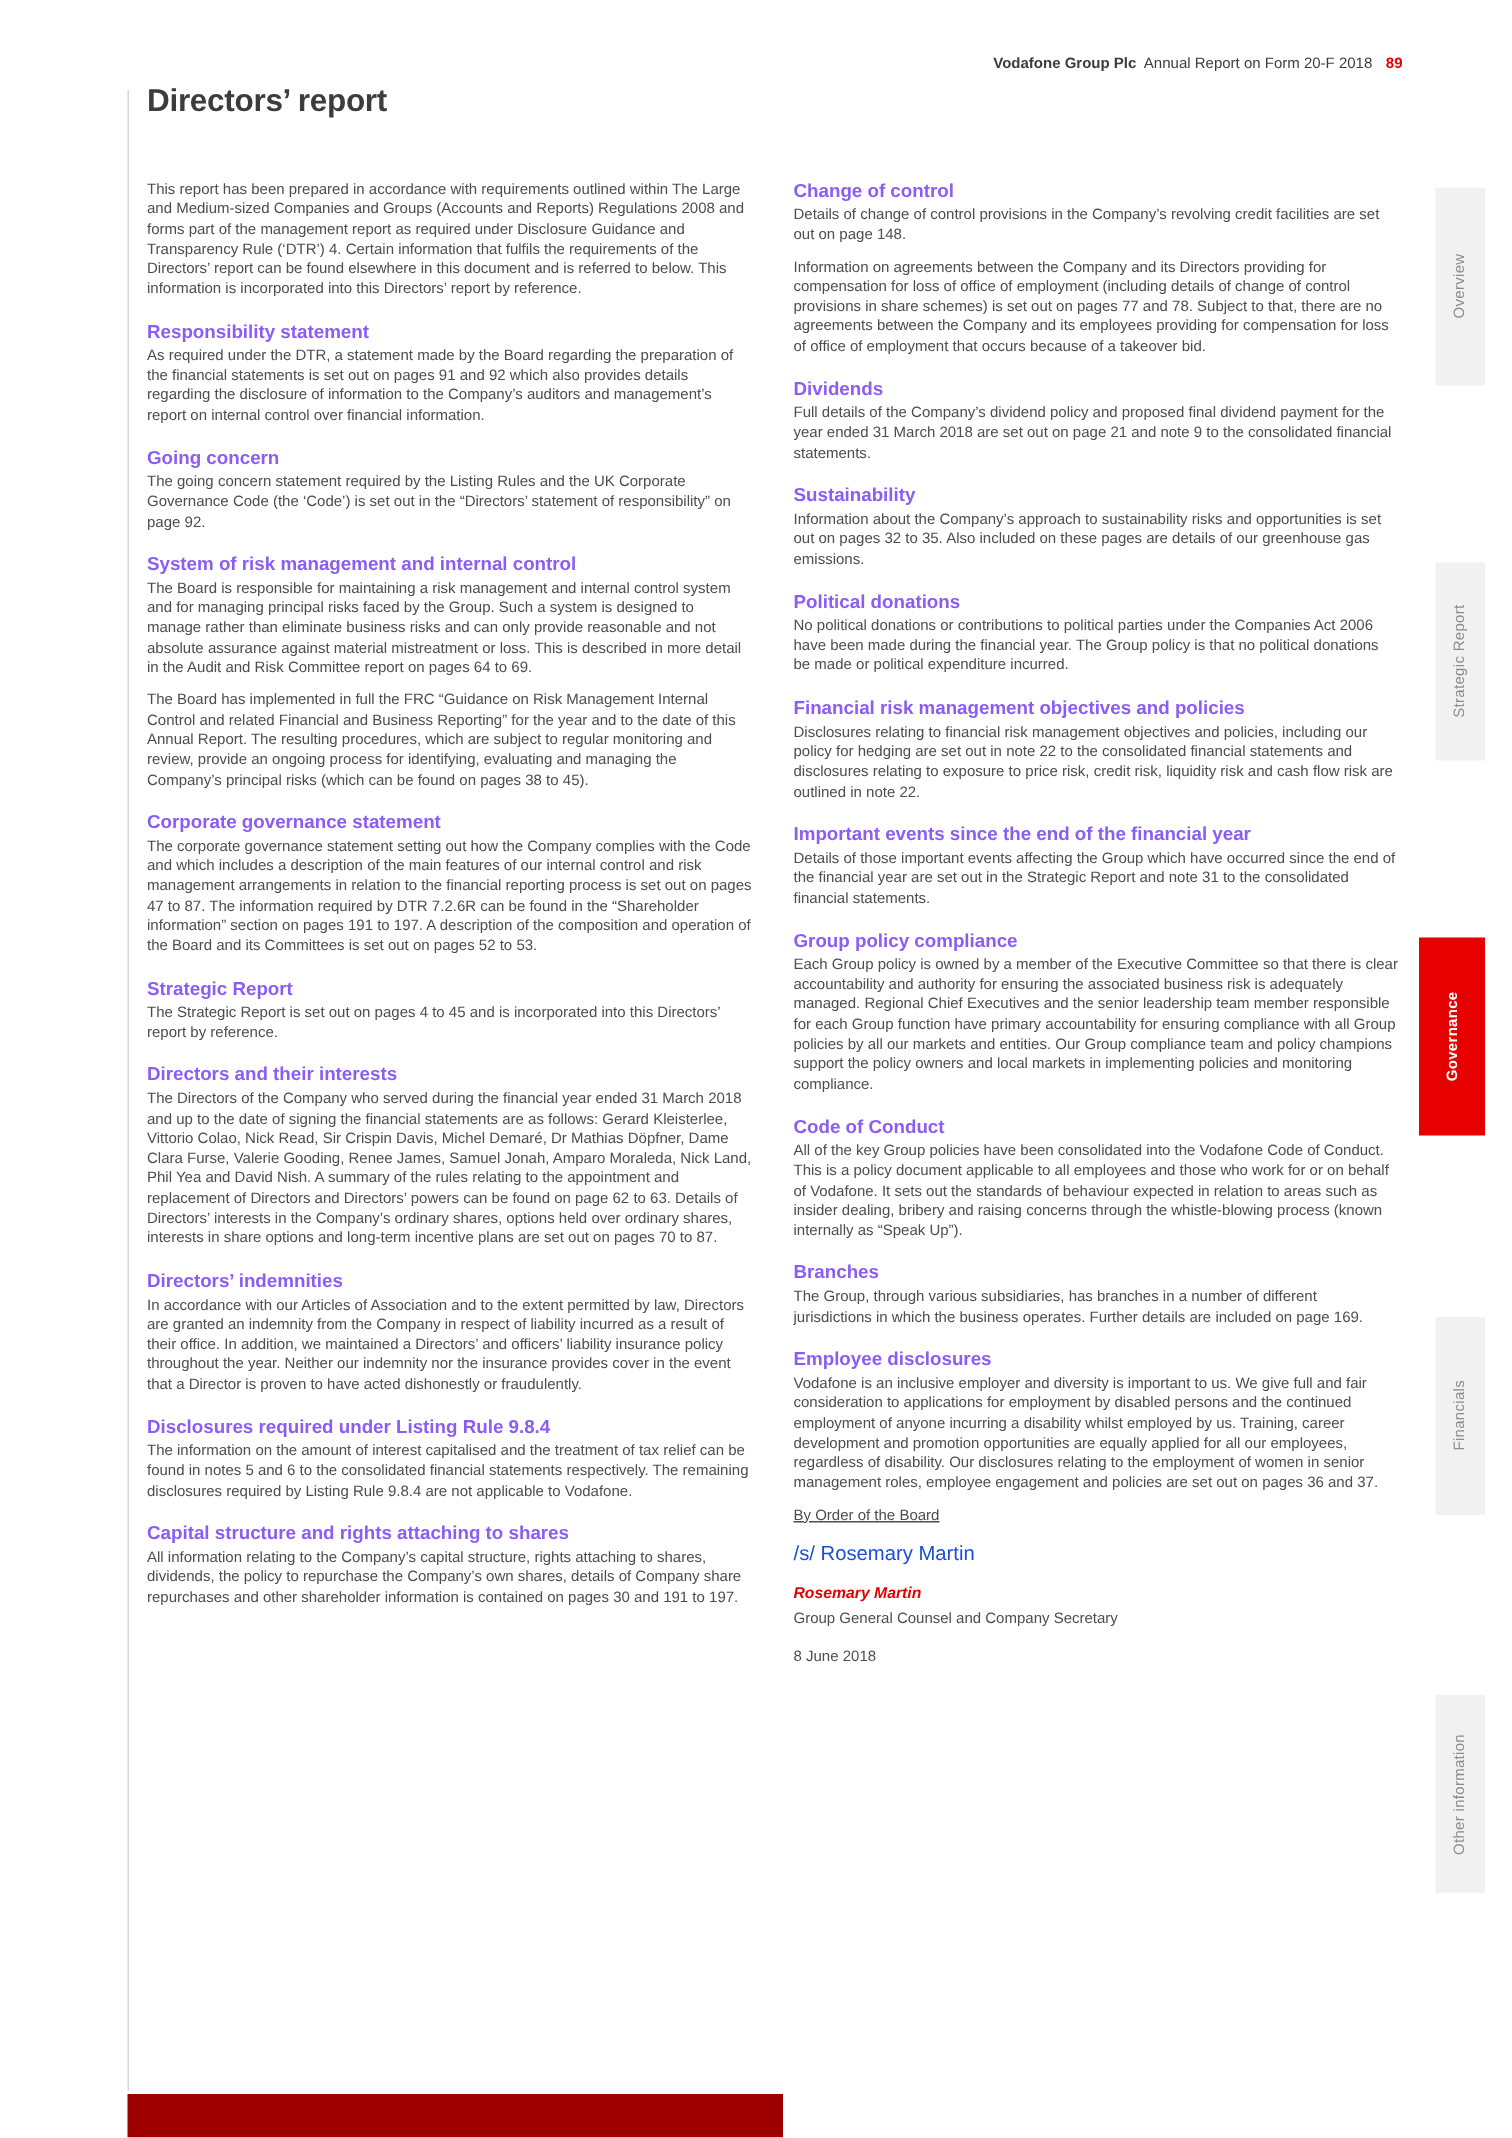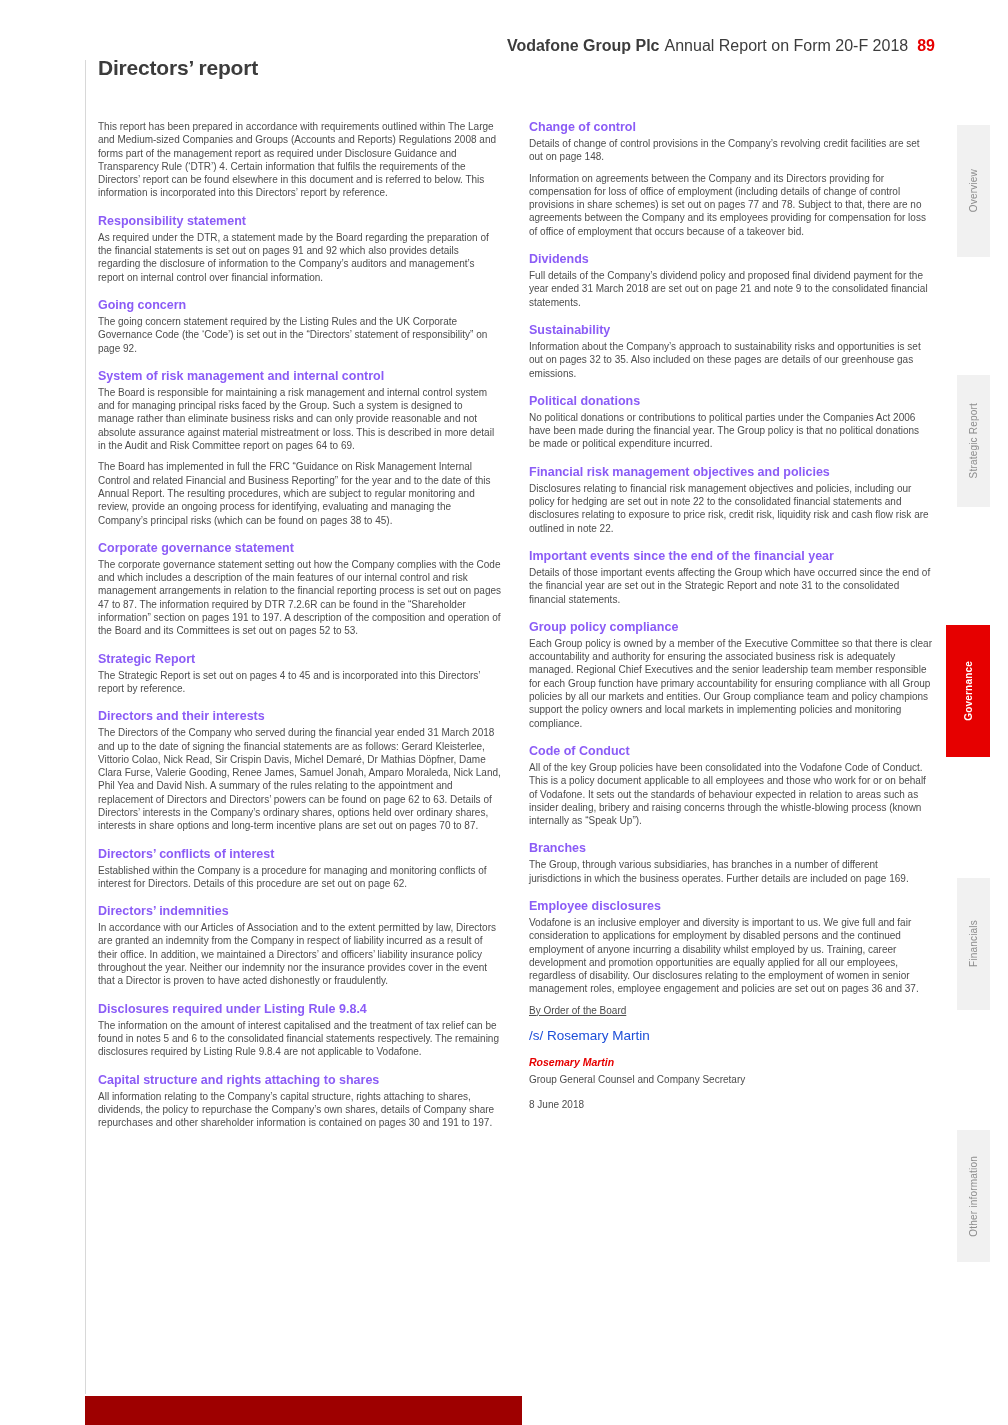--- a/index.html
+++ b/index.html
@@ -5,21 +5,21 @@
   * { box-sizing: border-box; }
   body { margin: 0; background: #ffffff; }
   .page {
     position: relative;
     width: 1008px;
     height: 1425px;
     background: #ffffff;
     font-family: "Liberation Sans", sans-serif;
     overflow: hidden;
   }
-  .header { position: absolute; top: 37px; right: 73px; font-size: 16px; color: #3c3c3c; }
+  .header { position: absolute; top: 37px; right: 73px; font-size: 10px; color: #3c3c3c; }
   .hdr-company { font-weight: 700; }
   .hdr-report { margin-left: 5px; }
   .hdr-page { margin-left: 9px; color: #e60000; font-weight: 700; }
 
   .rule-left { position: absolute; left: 85px; top: 60px; width: 1px; height: 1334px; background: #d8d8d8; }
 
   h1.page-title {
     position: absolute; left: 98px; top: 56px; margin: 0;
     font-size: 21px; font-weight: 700; color: #3c3c3c; letter-spacing: -0.2px;
   }
@@ -84,24 +84,20 @@
           <h3>Corporate governance statement</h3>
           <p>The corporate governance statement setting out how the Company complies with the Code and which includes a description of the main features of our internal control and risk management arrangements in relation to the financial reporting process is set out on pages 47 to 87. The information required by DTR 7.2.6R can be found in the “Shareholder information” section on pages 191 to 197. A description of the composition and operation of the Board and its Committees is set out on pages 52 to 53.</p>
         </section>
         <section>
           <h3>Strategic Report</h3>
           <p>The Strategic Report is set out on pages 4 to 45 and is incorporated into this Directors’ report by reference.</p>
         </section>
         <section>
           <h3>Directors and their interests</h3>
           <p>The Directors of the Company who served during the financial year ended 31 March 2018 and up to the date of signing the financial statements are as follows: Gerard Kleisterlee, Vittorio Colao, Nick Read, Sir Crispin Davis, Michel Demaré, Dr Mathias Döpfner, Dame Clara Furse, Valerie Gooding, Renee James, Samuel Jonah, Amparo Moraleda, Nick Land, Phil Yea and David Nish. A summary of the rules relating to the appointment and replacement of Directors and Directors’ powers can be found on page 62 to 63. Details of Directors’ interests in the Company’s ordinary shares, options held over ordinary shares, interests in share options and long-term incentive plans are set out on pages 70 to 87.</p>
-        </section>
-        <section>
-          <h3>Directors’ conflicts of interest</h3>
-          <p>Established within the Company is a procedure for managing and monitoring conflicts of interest for Directors. Details of this procedure are set out on page 62.</p>
         </section>
         <section>
           <h3>Directors’ indemnities</h3>
           <p>In accordance with our Articles of Association and to the extent permitted by law, Directors are granted an indemnity from the Company in respect of liability incurred as a result of their office. In addition, we maintained a Directors’ and officers’ liability insurance policy throughout the year. Neither our indemnity nor the insurance provides cover in the event that a Director is proven to have acted dishonestly or fraudulently.</p>
         </section>
         <section>
           <h3>Disclosures required under Listing Rule 9.8.4</h3>
           <p>The information on the amount of interest capitalised and the treatment of tax relief can be found in notes 5 and 6 to the consolidated financial statements respectively. The remaining disclosures required by Listing Rule 9.8.4 are not applicable to Vodafone.</p>
         </section>
         <section>

